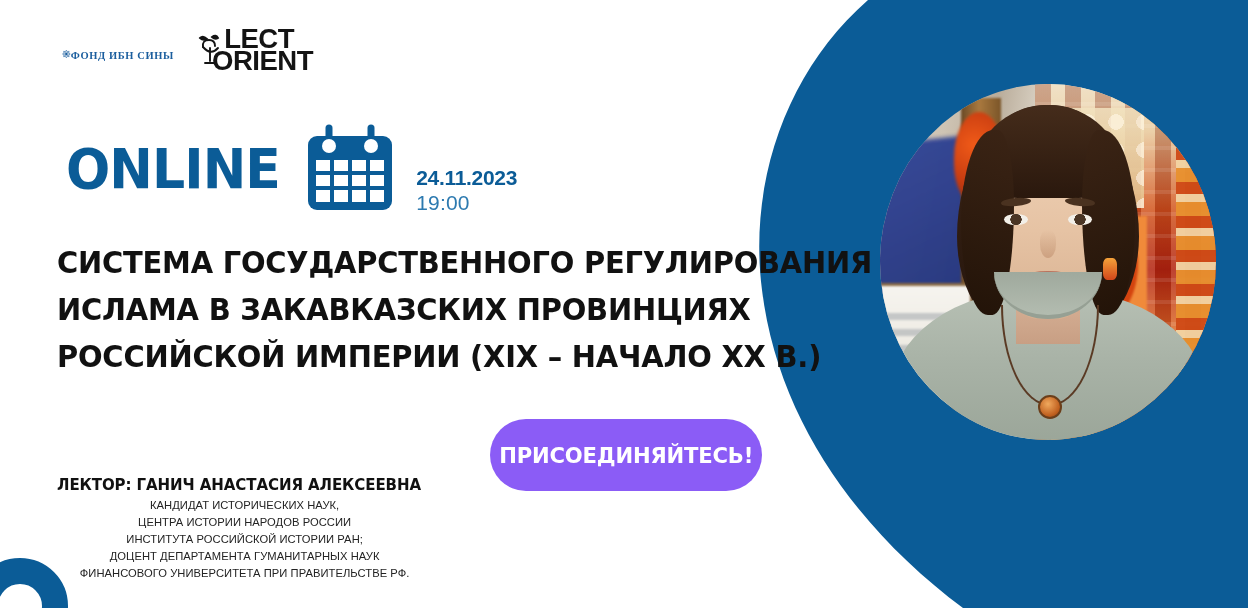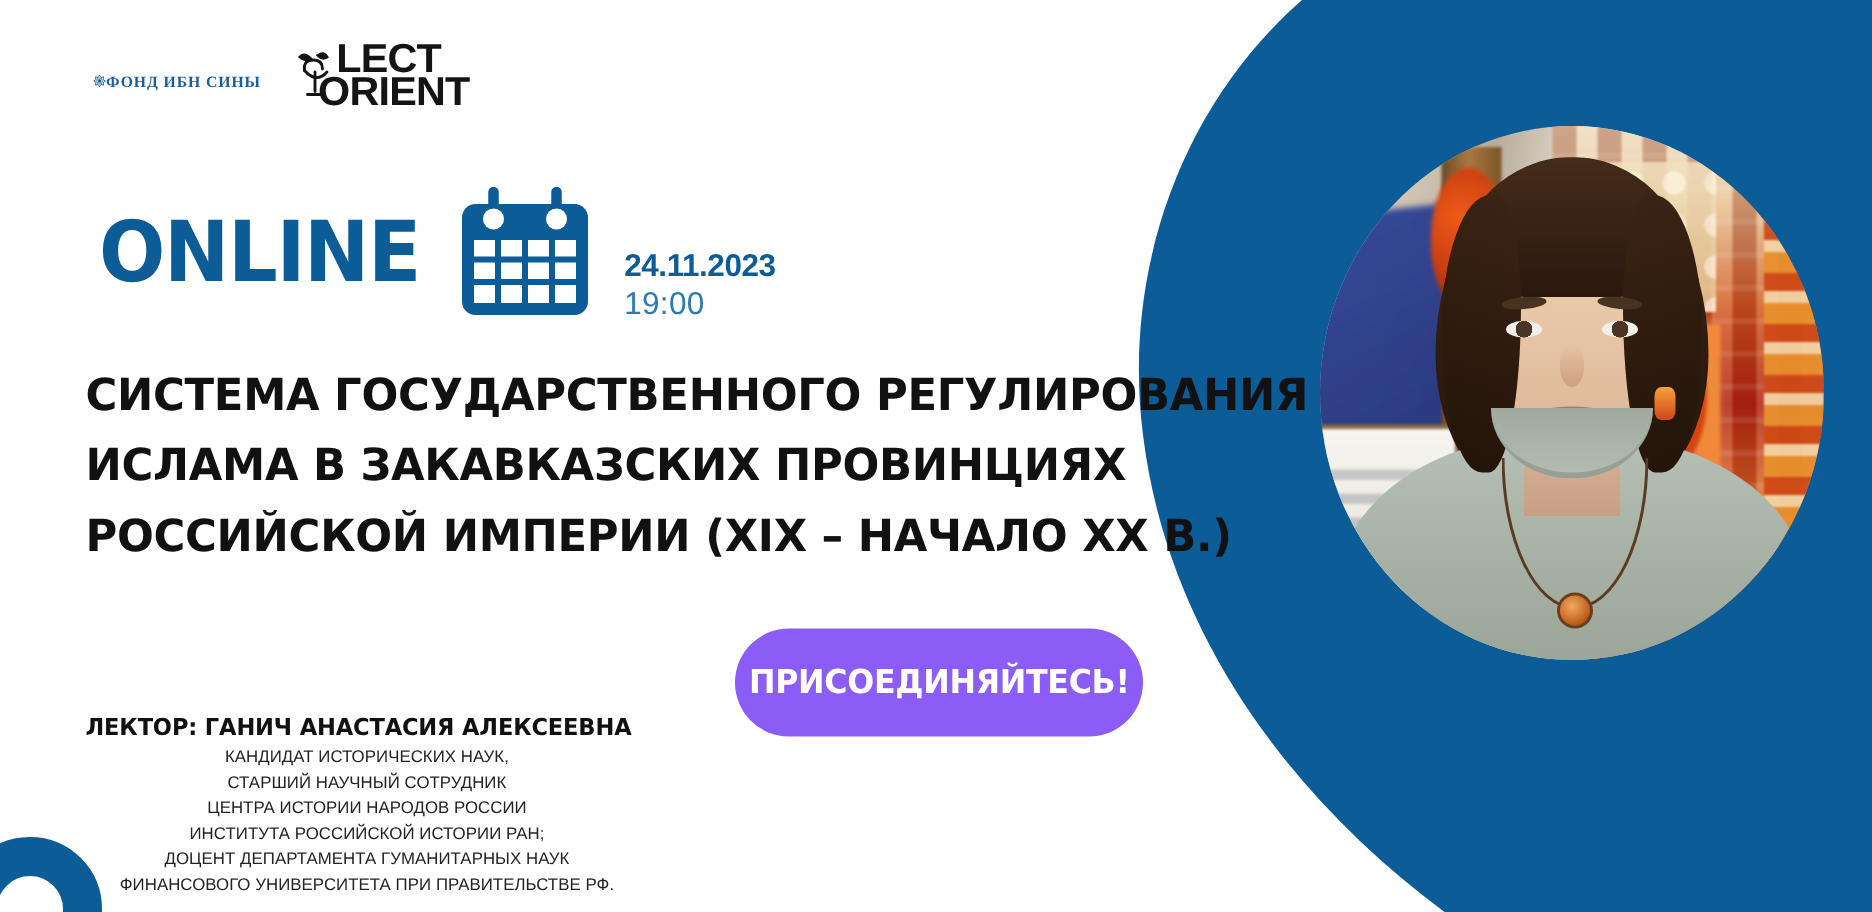--- a/index.html
+++ b/index.html
@@ -395,21 +395,20 @@
   </div>
 
   <button class="cta">
     <span class="cta-label">ПРИСОЕДИНЯЙТЕСЬ!</span>
   </button>
 
   <div class="lecturer">
     <div class="lect-name">ЛЕКТОР: ГАНИЧ АНАСТАСИЯ АЛЕКСЕЕВНА</div>
     <div class="lect-lines">
       <div>КАНДИДАТ ИСТОРИЧЕСКИХ НАУК,</div>
-      <div>СТАРШИЙ НАУЧНЫЙ СОТРУДНИК</div>
       <div>ЦЕНТРА ИСТОРИИ НАРОДОВ РОССИИ</div>
       <div>ИНСТИТУТА РОССИЙСКОЙ ИСТОРИИ РАН;</div>
       <div>ДОЦЕНТ ДЕПАРТАМЕНТА ГУМАНИТАРНЫХ НАУК</div>
       <div>ФИНАНСОВОГО УНИВЕРСИТЕТА ПРИ ПРАВИТЕЛЬСТВЕ РФ.</div>
     </div>
   </div>
 
 </div>
 
 </body></html>

